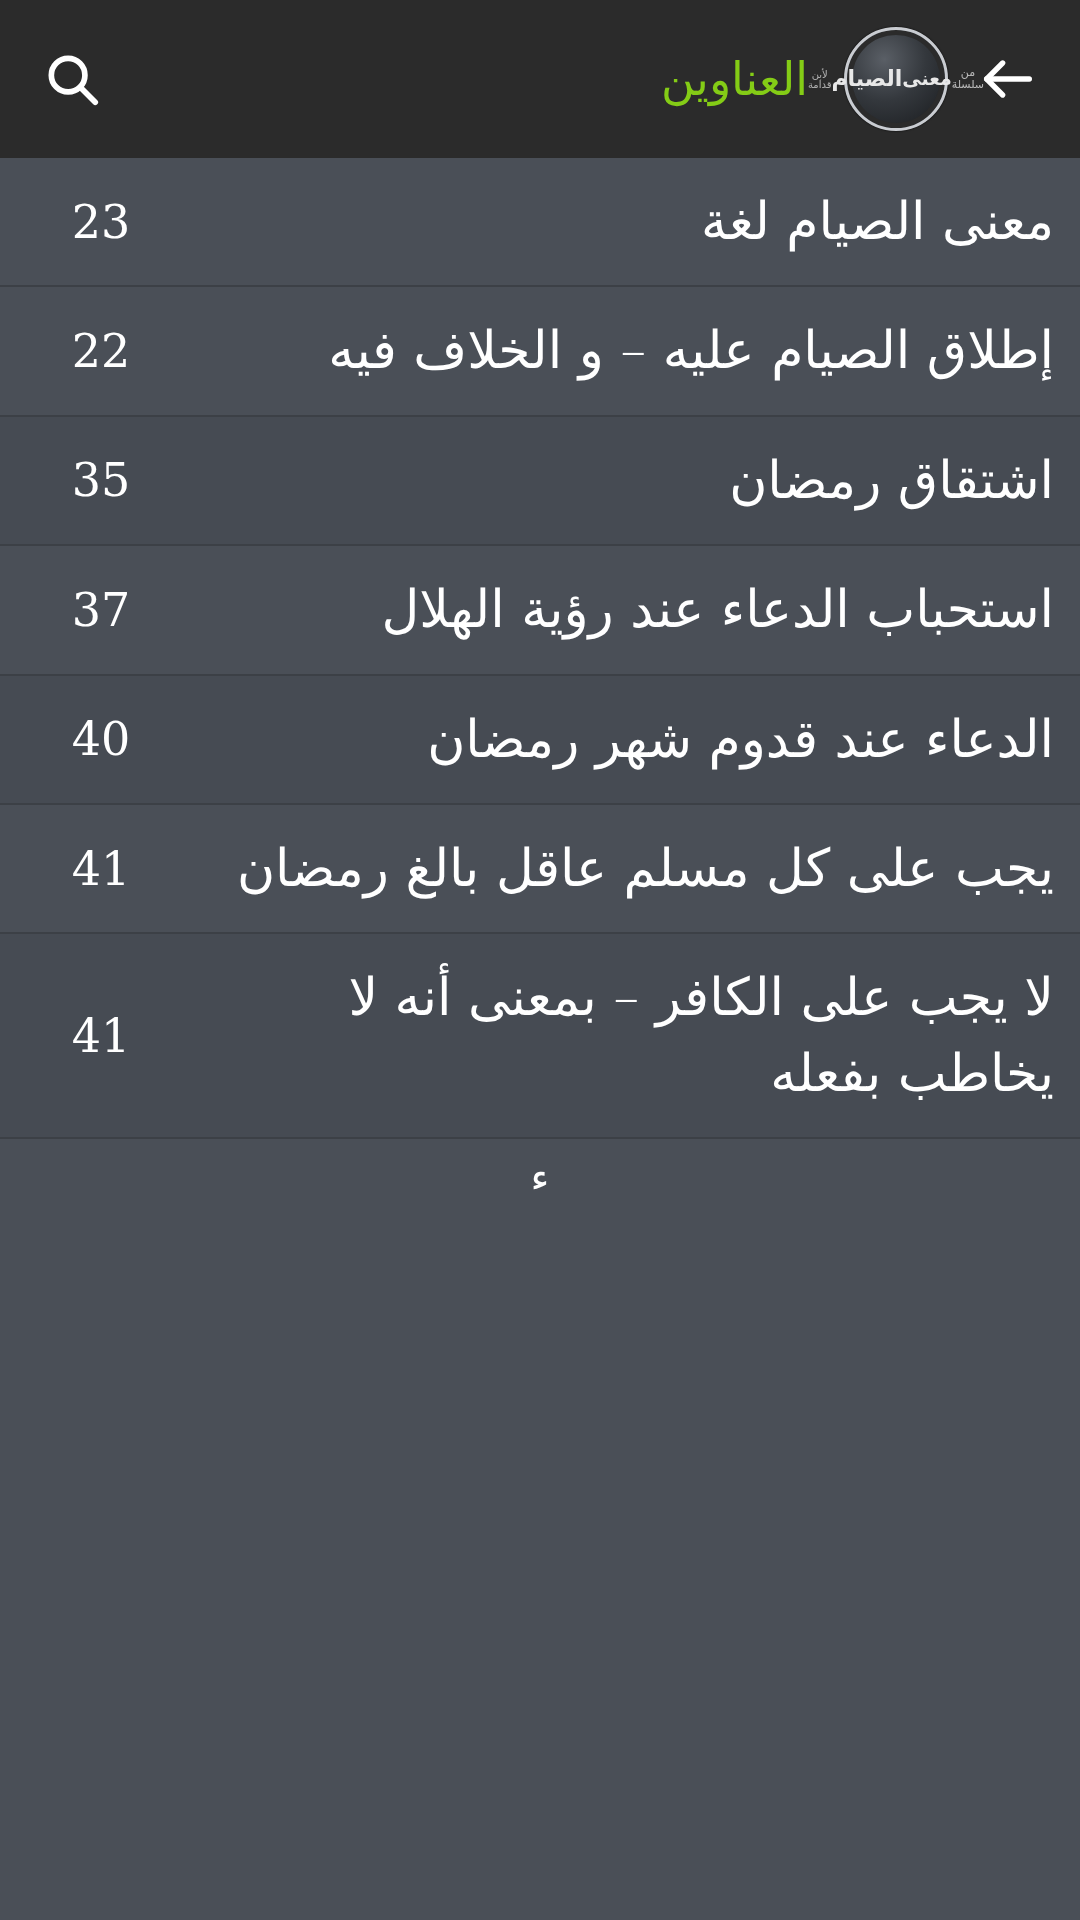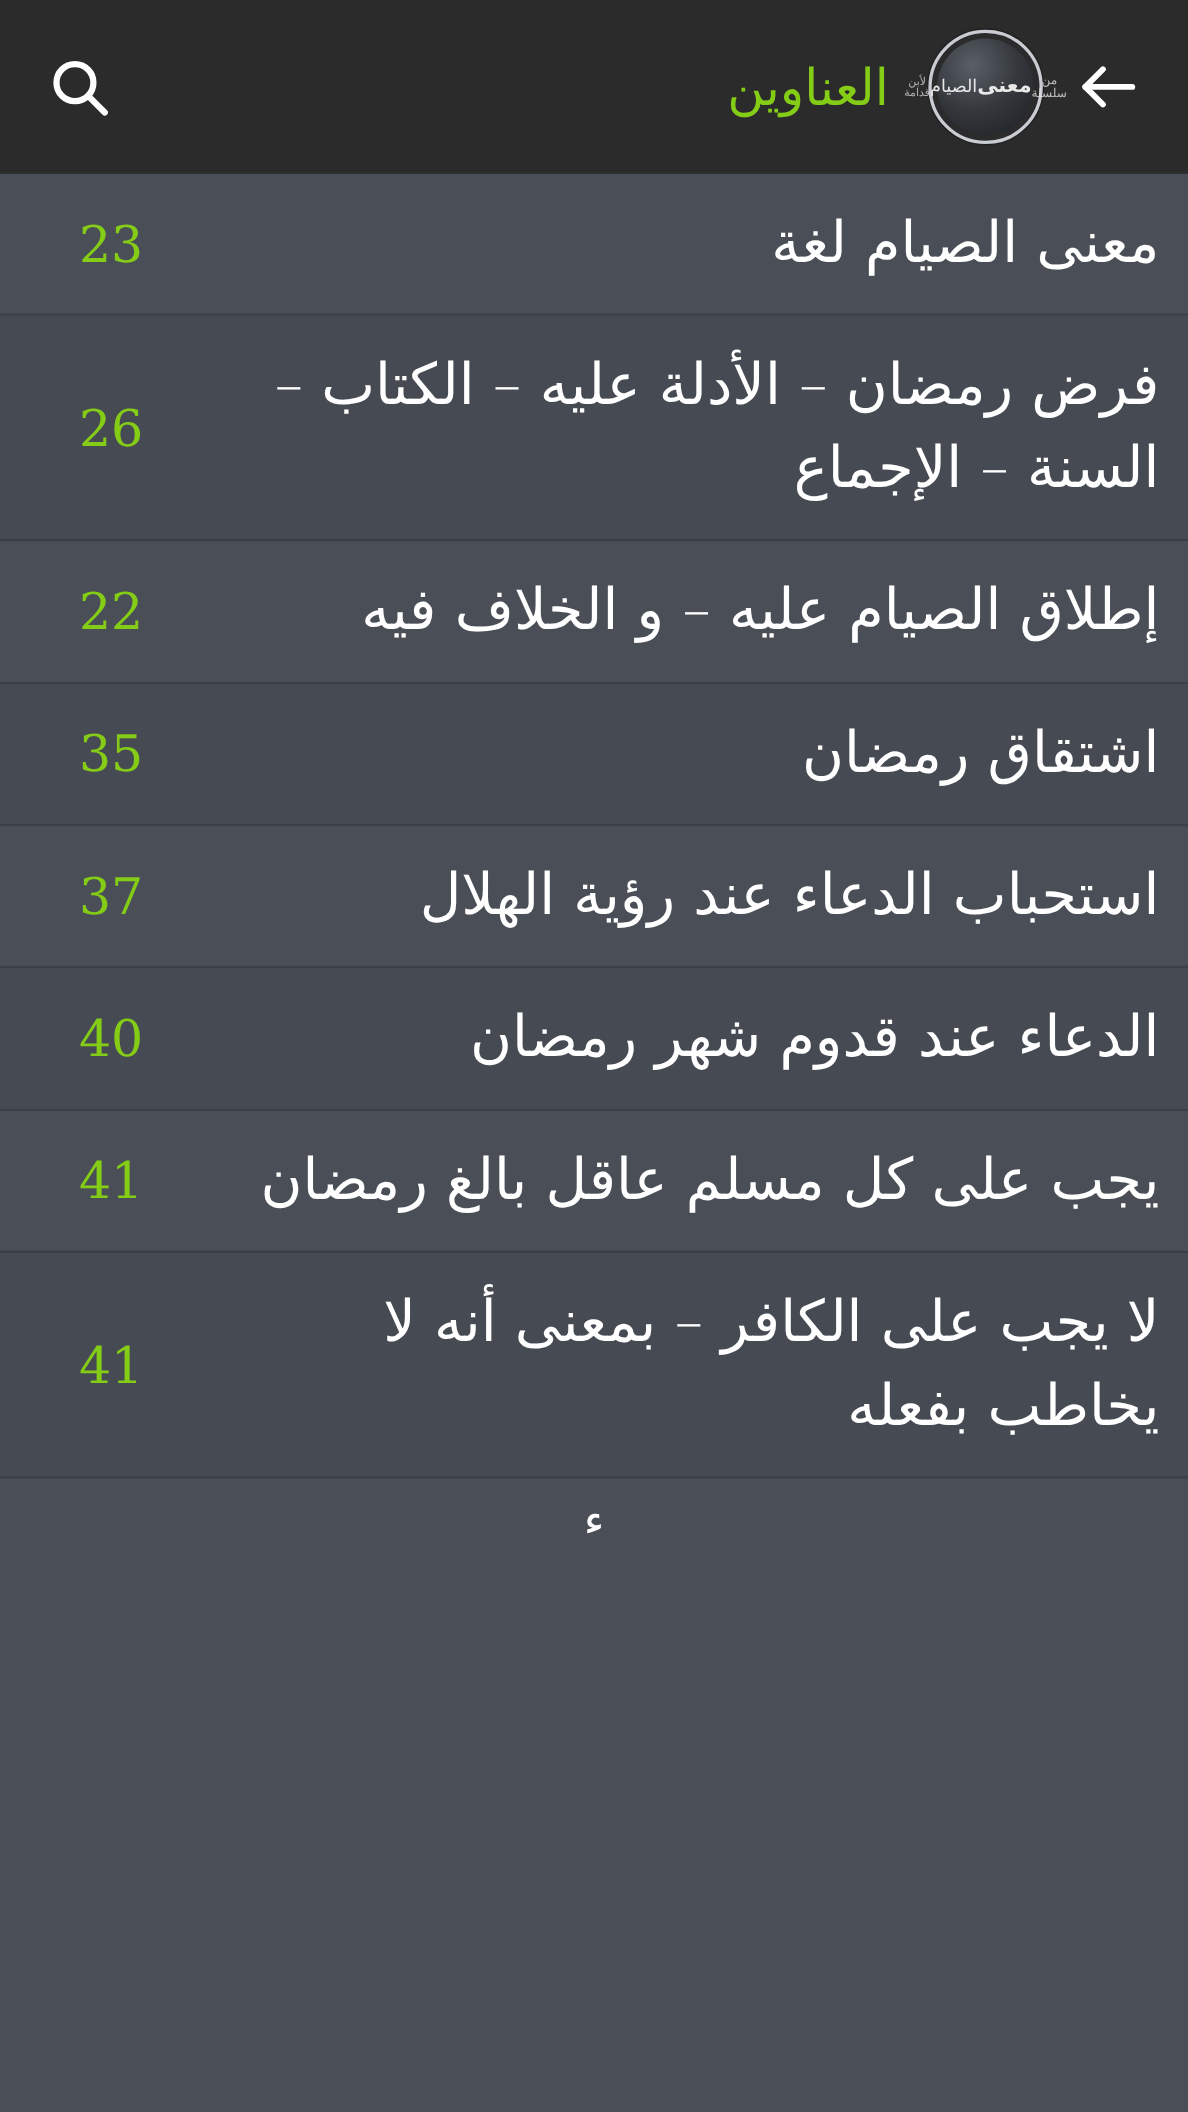--- a/index.html
+++ b/index.html
@@ -77,21 +77,21 @@
     flex-direction: row;
     align-items: center;
     justify-content: center;
     color: #e8e8e8;
     line-height: 1.05;
     text-align: center;
     flex: 0 0 auto;
   }
   .app-logo .lg-top { font-size: 11px; opacity: .75; }
   .app-logo .lg-m1  { font-size: 19px; font-weight: bold; }
-  .app-logo .lg-m2  { font-size: 16px; font-weight: normal; letter-spacing: 1px; }
+  .app-logo .lg-m2  { font-size: 22px; font-weight: bold; letter-spacing: 1px; }
   .app-logo .lg-bot { font-size: 10px; opacity: .7; margin-top: 2px; }
 
   .appbar-title {
     color: #84cc16;
     font-size: 46px;
     font-weight: 400;
     font-family: "DejaVu Sans", sans-serif;
     margin-right: 36px;
     white-space: nowrap;
   }
@@ -122,21 +122,21 @@
     line-height: 1.45;
     text-align: right;
     font-family: "DejaVu Sans", sans-serif;
     font-weight: 300;
     padding-left: 30px;
     word-wrap: break-word;
   }
 
   .row-page {
     flex: 0 0 150px;
-    color: #84cc16;
+    color: #ffffff;
     font-size: 46px;
     text-align: center;
     font-family: "DejaVu Serif", serif;
     direction: ltr;
   }
 
   .row-partial {
     justify-content: center;
     min-height: 60px;
     border-bottom: none;
@@ -185,24 +185,20 @@
 
 </div>
 
 <div class="list">
 
   <div class="row">
     <div class="row-title">معنى الصيام لغة</div>
     <div class="row-page">23</div>
   </div>
 
-  <div class="row alt">
-    <div class="row-title">فرض رمضان – الأدلة عليه – الكتاب – السنة – الإجماع</div>
-    <div class="row-page">26</div>
-  </div>
 
   <div class="row">
     <div class="row-title">إطلاق الصيام عليه – و الخلاف فيه</div>
     <div class="row-page">22</div>
   </div>
 
   <div class="row alt">
     <div class="row-title">اشتقاق رمضان</div>
     <div class="row-page">35</div>
   </div>

